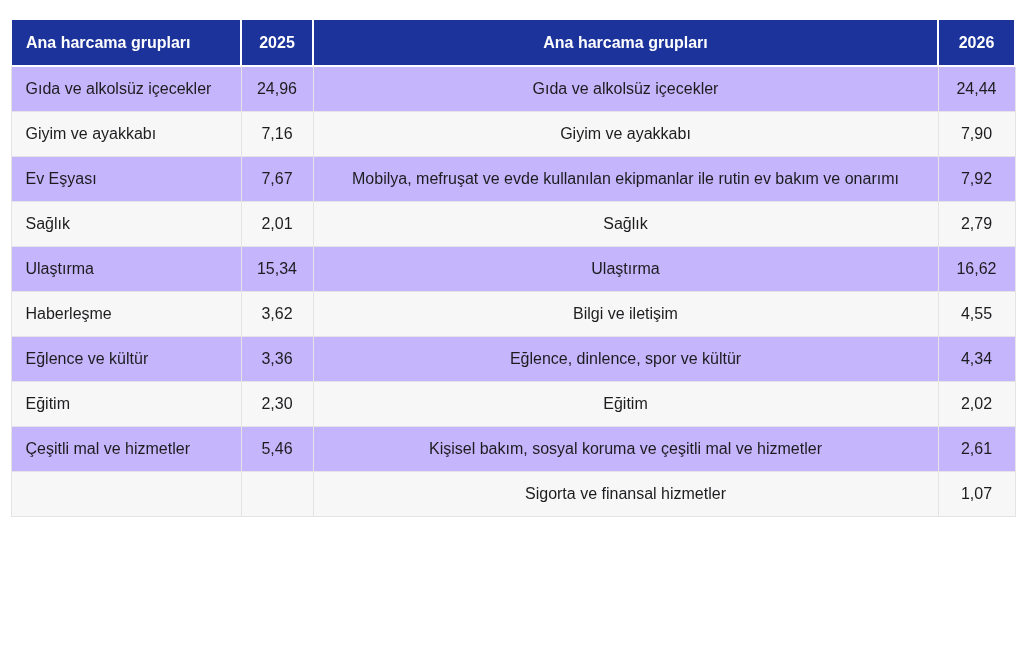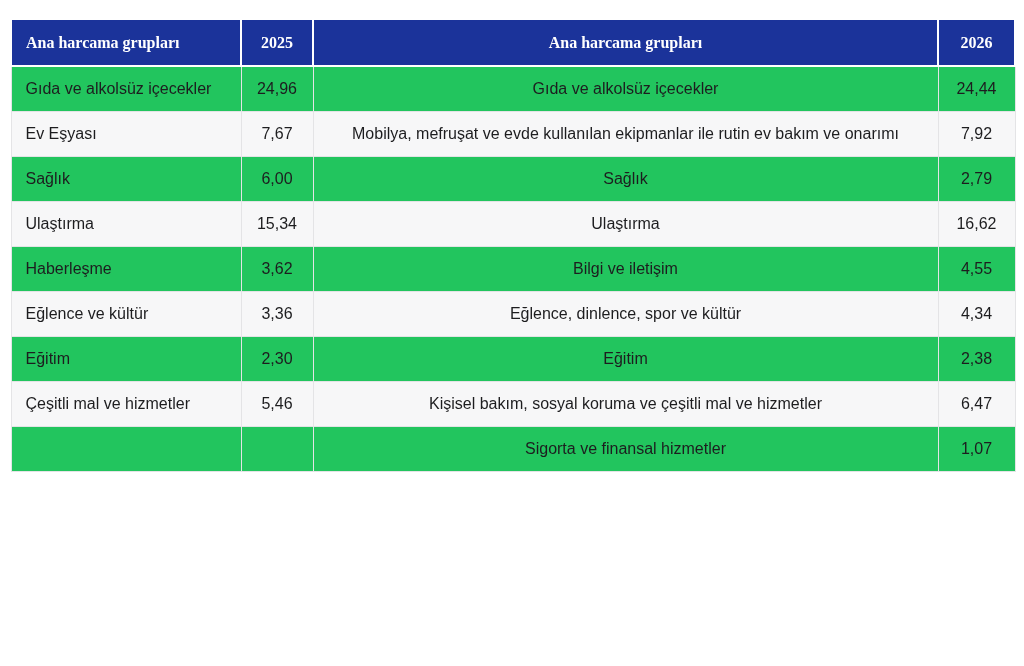--- a/index.html
+++ b/index.html
@@ -36,34 +36,33 @@
     background:var(--header-bg);
     color:var(--header-text);
     font-size:16px;
     font-weight:bold;
     height:46px;
     border:2px solid #ffffff;
     border-top:none;
     text-align:center;
     vertical-align:middle;
     padding:4px 8px;
-    font-family:Liberation Serif, serif;
   }
   th.first{
     text-align:left;
     padding-left:14px;
   }
   td{
     border:1px solid var(--border);
     height:45px;
     font-size:16px;
     vertical-align:middle;
     padding:4px 10px;
     text-align:center;
-    background:#22c55e;
+    background:#c4b5fd;
   }
   td.left{
     text-align:left;
     padding-left:14px;
   }
   tbody tr:nth-child(even) td{
     background:var(--stripe);
   }
 </style>
 </head>
@@ -87,32 +86,38 @@
     </thead>
     <tbody>
   <tr>
     <td class="left">Gıda ve alkolsüz içecekler</td>
     <td>24,96</td>
     <td>Gıda ve alkolsüz içecekler</td>
     <td>24,44</td>
   </tr>
 
 
+  <tr>
+    <td class="left">Giyim ve ayakkabı</td>
+    <td>7,16</td>
+    <td>Giyim ve ayakkabı</td>
+    <td>7,90</td>
+  </tr>
 
 
   <tr>
     <td class="left">Ev Eşyası</td>
     <td>7,67</td>
     <td>Mobilya, mefruşat ve evde kullanılan ekipmanlar ile rutin ev bakım ve onarımı</td>
     <td>7,92</td>
   </tr>
 
   <tr>
     <td class="left">Sağlık</td>
-    <td>6,00</td>
+    <td>2,01</td>
     <td>Sağlık</td>
     <td>2,79</td>
   </tr>
 
   <tr>
     <td class="left">Ulaştırma</td>
     <td>15,34</td>
     <td>Ulaştırma</td>
     <td>16,62</td>
   </tr>
@@ -128,29 +133,29 @@
     <td class="left">Eğlence ve kültür</td>
     <td>3,36</td>
     <td>Eğlence, dinlence, spor ve kültür</td>
     <td>4,34</td>
   </tr>
 
   <tr>
     <td class="left">Eğitim</td>
     <td>2,30</td>
     <td>Eğitim</td>
-    <td>2,38</td>
+    <td>2,02</td>
   </tr>
 
 
   <tr>
     <td class="left">Çeşitli mal ve hizmetler</td>
     <td>5,46</td>
     <td>Kişisel bakım, sosyal koruma ve çeşitli mal ve hizmetler</td>
-    <td>6,47</td>
+    <td>2,61</td>
   </tr>
 
   <tr>
     <td class="left"></td>
     <td></td>
     <td>Sigorta ve finansal hizmetler</td>
     <td>1,07</td>
   </tr>
 </tbody>
   </table>

